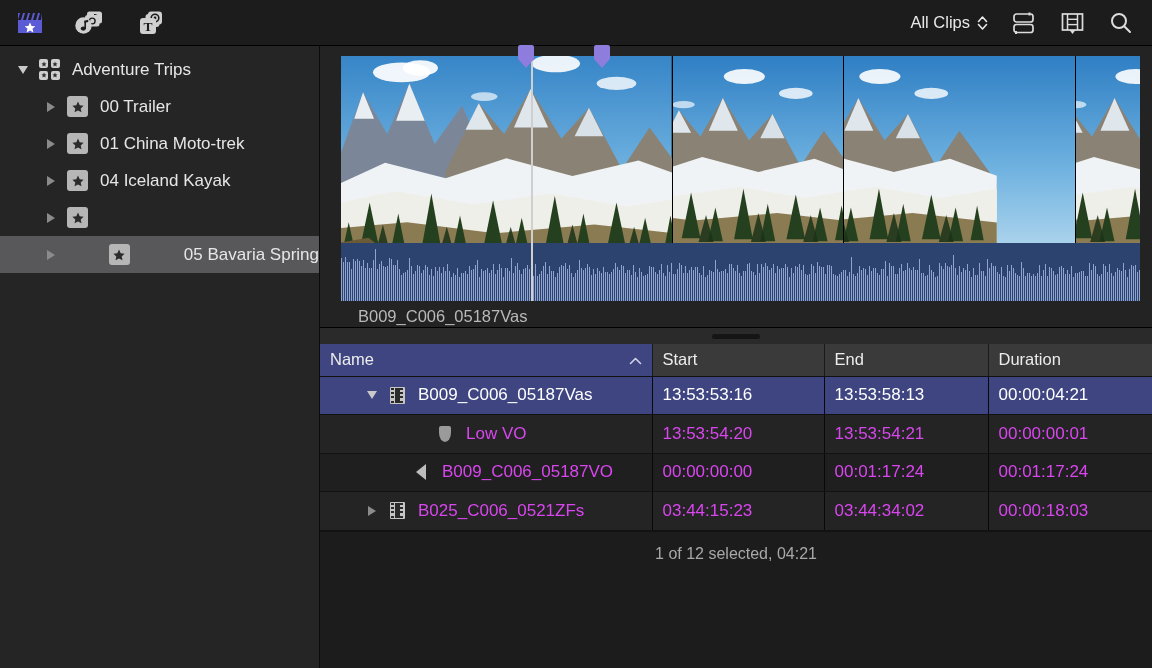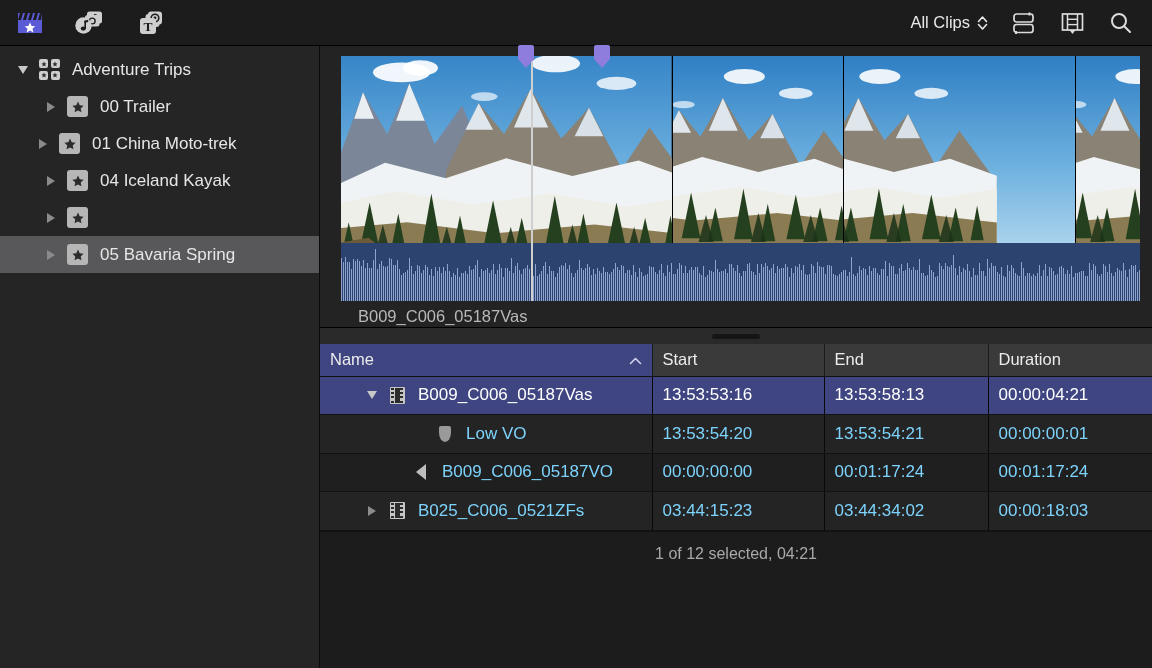--- a/index.html
+++ b/index.html
@@ -128,21 +128,21 @@
   table.clips th {
     background: #3a3a3a; color: #ececec; font-size: 16.5px; font-weight: normal;
     text-align: left; height: 32px; padding: 0 10px;
     border-right: 1px solid #1a1a1a; border-bottom: 1px solid #111;
     position: relative; white-space: nowrap;
   }
   table.clips th.sorted { background: #3e4580; }
   table.clips th .sort-chev { position: absolute; right: 10px; top: 50%; transform: translateY(-50%); }
 
   table.clips td {
-    height: 38.5px; font-size: 17px; color: #7dd3fc;
+    height: 38.5px; font-size: 17px; color: #d946ef;
     border-right: 1px solid #080808; border-bottom: 1px solid #121212;
     padding: 0 10px; white-space: nowrap; overflow: hidden;
   }
   tr.row:nth-child(odd) td { background: #1f1f1f; }
   tr.row:nth-child(even) td { background: #242424; }
   tr.row.selected td { background: #3e4580 !important; color: #ffffff; }
 
   td.namecell { padding: 0; }
   .name-inner { display: flex; align-items: center; height: 100%; }
   .name-inner .disc { width: 24px; flex: 0 0 24px; display: flex; align-items: center; justify-content: center; }
@@ -311,21 +311,21 @@
           </span>
           <span class="ico">
             <span class="star-box">
               <svg width="14" height="14" viewBox="0 0 14 14">
                 <polygon points="7,1.6 8.7,5.2 12.6,5.7 9.7,8.4 10.5,12.3 7,10.4 3.5,12.3 4.3,8.4 1.4,5.7 5.3,5.2" fill="#2b2b2b"></polygon>
               </svg>
             </span>
           </span>
           <span class="lbl">00 Trailer</span>
         </div>
-        <div class="side-row" style="padding-left: 30px;">
+        <div class="side-row" style="padding-left: 38px;">
           <span class="disc">
             <span class="tri tri-right"></span>
           </span>
           <span class="ico">
             <span class="star-box">
               <svg width="14" height="14" viewBox="0 0 14 14">
                 <polygon points="7,1.6 8.7,5.2 12.6,5.7 9.7,8.4 10.5,12.3 7,10.4 3.5,12.3 4.3,8.4 1.4,5.7 5.3,5.2" fill="#2b2b2b"></polygon>
               </svg>
             </span>
           </span>
@@ -349,21 +349,21 @@
             <span class="tri tri-right"></span>
           </span>
           <span class="ico">
             <span class="star-box">
               <svg width="14" height="14" viewBox="0 0 14 14">
                 <polygon points="7,1.6 8.7,5.2 12.6,5.7 9.7,8.4 10.5,12.3 7,10.4 3.5,12.3 4.3,8.4 1.4,5.7 5.3,5.2" fill="#2b2b2b"></polygon>
               </svg>
             </span>
           </span>
         </div>
-        <div class="side-row selected" style="padding-left: 38px;">
+        <div class="side-row selected" style="padding-left: 38px; justify-content: space-between;">
           <span class="disc">
             <span class="tri tri-right"></span>
           </span>
           <span class="ico">
             <span class="star-box">
               <svg width="14" height="14" viewBox="0 0 14 14">
                 <polygon points="7,1.6 8.7,5.2 12.6,5.7 9.7,8.4 10.5,12.3 7,10.4 3.5,12.3 4.3,8.4 1.4,5.7 5.3,5.2" fill="#2b2b2b"></polygon>
               </svg>
             </span>
           </span>

